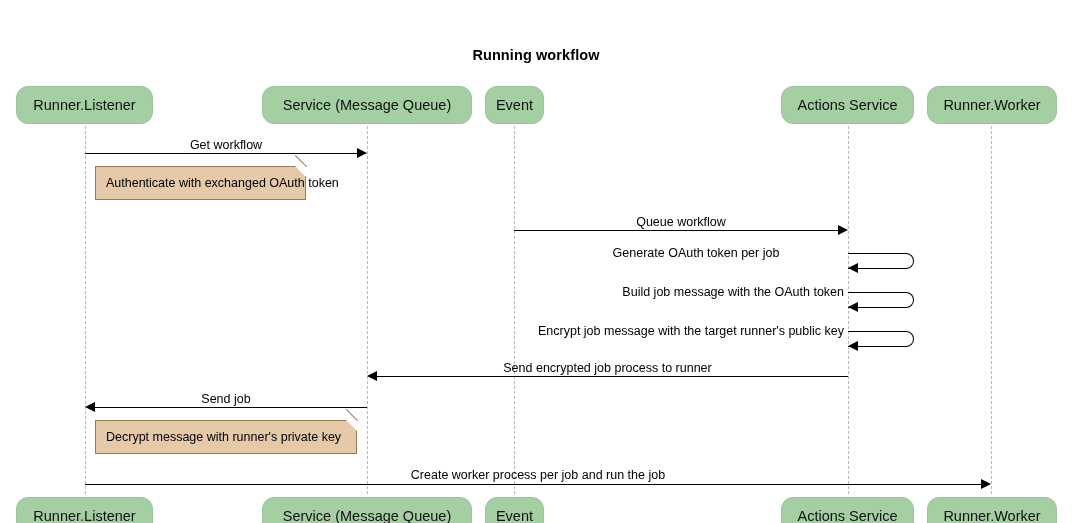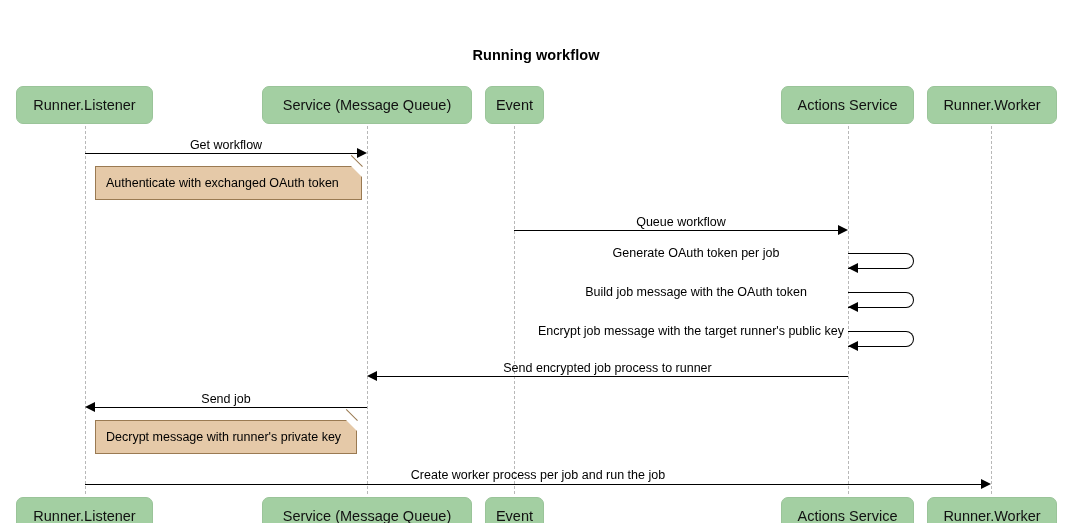--- a/index.html
+++ b/index.html
@@ -36,21 +36,21 @@
     border-left: 1px dashed #b8b8b8;
     top: 90px;
     height: 368px;
   }
   .participant {
     position: absolute;
     box-sizing: border-box;
     height: 38px;
     background: #a3cfa2;
     border: 1px solid #9ac499;
-    border-radius: 7px;
+    border-radius: 12px;
     display: flex;
     align-items: center;
     justify-content: center;
     color: #111111;
     font-size: 14.5px;
     white-space: nowrap;
     padding: 0 10px;
   }
   .msg-line {
     position: absolute;
@@ -147,41 +147,41 @@
   <div class="arrow-head right" style="left:357px; top:112px"></div>
 
   <div class="msg-label" style="left:514px; top:179px; width:334px">Queue workflow</div>
   <div class="msg-line" style="left:514px; top:194px; width:324px"></div>
   <div class="arrow-head right" style="left:838px; top:189px"></div>
 
   <div class="msg-label" style="left:548px; top:210px; width:296px; ">Generate OAuth token per job</div>
   <div class="self-loop" style="left:848px; top:217px; width:66px; height:16px"></div>
   <div class="arrow-head left" style="left:848px; top:227px"></div>
 
-  <div class="msg-label" style="left:548px; top:249px; width:296px; ">Build job message with the OAuth token</div>
+  <div class="msg-label" style="left:548px; top:249px; width:296px; text-align:right">Build job message with the OAuth token</div>
   <div class="self-loop" style="left:848px; top:256px; width:66px; height:16px"></div>
   <div class="arrow-head left" style="left:848px; top:266px"></div>
 
   <div class="msg-label" style="left:500px; top:288px; width:344px; text-align:right">Encrypt job message with the target runner's public key</div>
   <div class="self-loop" style="left:848px; top:295px; width:66px; height:16px"></div>
   <div class="arrow-head left" style="left:848px; top:305px"></div>
 
   <div class="msg-label" style="left:367px; top:325px; width:481px">Send encrypted job process to runner</div>
   <div class="msg-line" style="left:377px; top:340px; width:471px"></div>
   <div class="arrow-head left" style="left:367px; top:335px"></div>
 
   <div class="msg-label" style="left:85px; top:356px; width:282px">Send job</div>
   <div class="msg-line" style="left:95px; top:371px; width:272px"></div>
   <div class="arrow-head left" style="left:85px; top:366px"></div>
 
   <div class="msg-label" style="left:85px; top:432px; width:906px">Create worker process per job and run the job</div>
   <div class="msg-line" style="left:85px; top:448px; width:896px"></div>
   <div class="arrow-head right" style="left:981px; top:443px"></div>
 
-  <div class="note" style="left:95px; top:130px; width:267px; height:34px">
+  <div class="note" style="left:95px; top:130px; width:211px; height:34px">
     <span>Authenticate with exchanged OAuth token</span>
     <span class="note-fold"></span>
     <span class="note-fold-edge"></span>
   </div>
 
   <div class="note" style="left:95px; top:384px; width:262px; height:34px">
     <span>Decrypt message with runner's private key</span>
     <span class="note-fold"></span>
     <span class="note-fold-edge"></span>
   </div>

